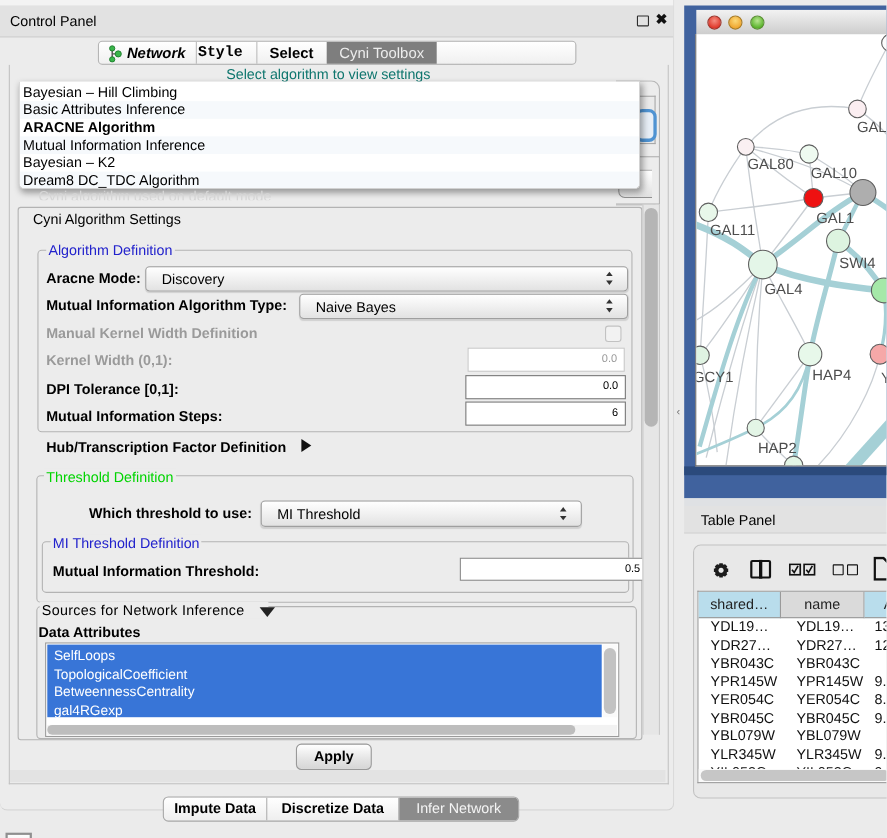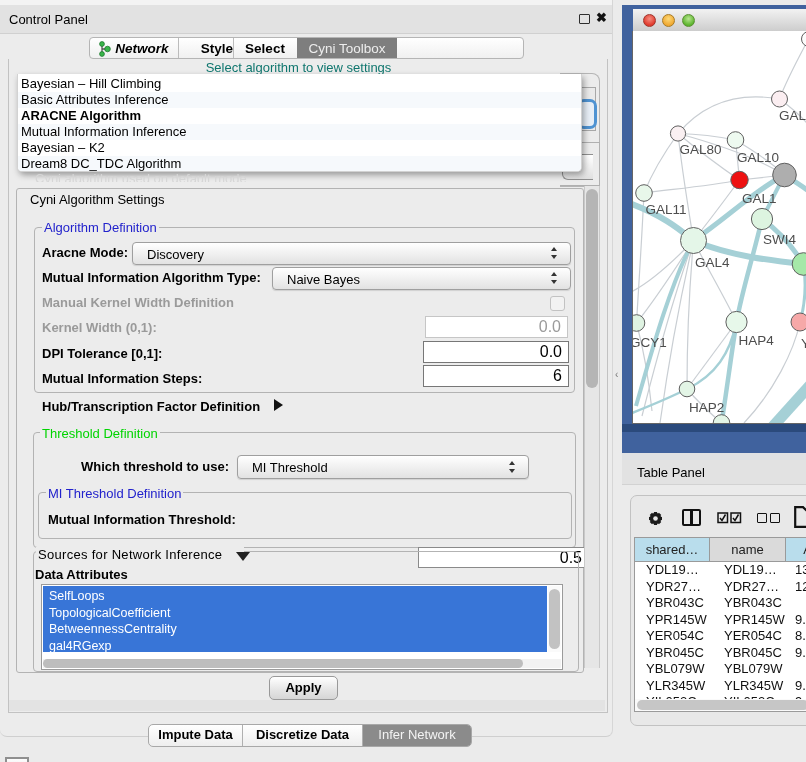--- a/index.html
+++ b/index.html
@@ -12,40 +12,40 @@
   .combo{position:absolute;border:1px solid #9f9f9f;border-radius:4px;
          background:linear-gradient(#ffffff,#f2f2f2 45%,#e2e2e2);
          box-shadow:0 1px 1px rgba(0,0,0,0.12);}
   .combo .ct{position:absolute;left:14px;top:50%;transform:translateY(-50%);
              font-size:13px;color:#000;white-space:nowrap;}
   .stp{position:absolute;width:9px;height:12px;}
   .stp:before,.stp:after{content:"";position:absolute;left:1px;
       border-left:3.5px solid transparent;border-right:3.5px solid transparent;}
   .stp:before{top:0;border-bottom:4.5px solid #333;}
   .stp:after{bottom:0;border-top:4.5px solid #333;}
-  .fld{position:absolute;background:#fff;font-size:16px;text-align:right;
+  .fld{position:absolute;background:#fff;font-size:10px;text-align:right;
        padding-right:6px;box-sizing:border-box;}
   .grp{position:absolute;border:1px solid #b3b3b3;border-radius:4px;}
   .gl{position:absolute;font-size:13px;background:#ececec;padding:0 2px;white-space:nowrap;}
 </style>
 </head>
 <body>
 
 <div class="abs" style="left:1px;top:0;width:2px;height:4px;background:#555;"></div>
 <div class="abs" id="cpwin" style="left:0;top:0;width:612px;height:736px;background:#ececec;border-bottom:1px solid #cfcfcf;border-right:1px solid #d6d6d6;border-radius:0 0 7px 7px;"></div>
 <div class="abs" style="left:0;top:0;width:612px;height:5px;background:#f3f3f3;"></div>
 <div class="abs" style="left:0;top:5px;width:612px;height:28px;background:#e2e2e2;border-bottom:1px solid #d0d0d0;"></div>
 <div class="abs lbl" style="left:9px;top:12px;">Control Panel</div>
 
 <div class="abs" style="left:579px;top:14px;width:9px;height:8px;border:1.5px solid #2e2e2e;border-radius:1px;"></div>
 <div class="abs" style="left:596px;top:12px;width:12px;height:12px;font-size:13px;font-weight:bold;color:#111;line-height:12px;">✖</div>
 
 <div class="abs" id="tabstrip" style="left:89px;top:37px;width:435px;height:22px;background:linear-gradient(#ffffff,#f0f0f0);border:1px solid #b5b5b5;border-radius:4px;box-sizing:border-box;overflow:hidden;">
   <div style="position:absolute;left:0;top:0;width:89px;height:22px;border-right:1px solid #bcbcbc;font-size:13.5px;font-weight:bold;line-height:21px;text-align:center;padding-left:16px;box-sizing:border-box;font-style:italic;">Network</div>
-  <div style="position:absolute;left:90px;top:0;width:53px;height:22px;border-right:1px solid #bcbcbc;font-size:13.5px;font-weight:bold;line-height:21px;text-align:right;">Style</div>
+  <div style="position:absolute;left:90px;top:0;width:53px;height:22px;border-right:1px solid #bcbcbc;font-size:13.5px;font-weight:bold;line-height:21px;text-align:left;font-family:Liberation Mono, monospace;">Style</div>
   <div style="position:absolute;left:144px;top:0;width:62px;height:22px;font-size:13.5px;font-weight:bold;line-height:21px;text-align:center;">Select</div>
   <div style="position:absolute;left:207px;top:0;width:100px;height:22px;background:#7e7e7e;color:#ededed;font-size:13.5px;line-height:21px;text-align:center;">Cyni Toolbox</div>
   <svg style="position:absolute;left:8px;top:3px;" width="14" height="16" viewBox="0 0 14 16">
       <g stroke="#555" stroke-width="1.3" fill="none">
         <path d="M4,3 L4,13"></path>
         <path d="M4,8 L9,8"></path>
       </g>
       <circle cx="4" cy="3" r="2.4" fill="#39b54a" stroke="#1e7a2e" stroke-width="0.8"></circle>
       <circle cx="9.5" cy="8" r="2.8" fill="#39b54a" stroke="#1e7a2e" stroke-width="0.8"></circle>
       <circle cx="4" cy="13" r="2.4" fill="#39b54a" stroke="#1e7a2e" stroke-width="0.8"></circle>
@@ -109,21 +109,21 @@
 <div class="gl" style="left:40px;top:426px;color:#00d400;">Threshold Definition</div>
 <div class="abs lbl b" style="left:81px;top:459px;">Which threshold to use:</div>
 <div class="combo" style="left:237px;top:455px;width:290px;height:22px;">
   <span class="ct">MI Threshold</span>
     <span class="stp" style="right:11px;top:5px;"></span>
 </div>
 
 <div class="grp" style="left:38px;top:492px;width:532px;height:45px;"></div>
 <div class="gl" style="left:46px;top:486px;color:#2222cc;">MI Threshold Definition</div>
 <div class="abs lbl b" style="left:48px;top:512px;">Mutual Information Threshold:</div>
-<div class="fld" style="left:418px;top:507px;width:171px;height:21px;border:1px solid #8a8a8a;line-height:19px;margin-top:40px;">0.5</div>
+<div class="fld" style="left:418px;top:507px;width:171px;height:21px;border:1px solid #8a8a8a;line-height:19px;">0.5</div>
 
 <div class="grp" style="left:33px;top:551px;width:544px;height:119px;"></div>
 <div class="gl" style="left:36px;top:547px;padding-right:22px;letter-spacing:0.3px;">Sources for Network Inference</div>
 <div class="abs" style="left:236px;top:552px;width:0;height:0;border-left:7px solid transparent;border-right:7px solid transparent;border-top:9px solid #222;"></div>
 <div class="abs lbl b" style="left:35px;top:567px;">Data Attributes</div>
 
 <div class="abs" style="left:41px;top:584px;width:520px;height:84px;border:1px solid #9a9a9a;background:#fff;overflow:hidden;">
   <div style="position:absolute;left:1px;top:1px;width:504px;height:66px;background:#3875d7;"></div>
   <div style="position:absolute;left:7px;top:3px;font-size:12.5px;color:#fff;line-height:16.5px;">SelfLoops<br>TopologicalCoefficient<br>BetweennessCentrality<br>gal4RGexp</div>
   <div style="position:absolute;right:1px;top:1px;width:13px;height:66px;background:#fafafa;"></div>

